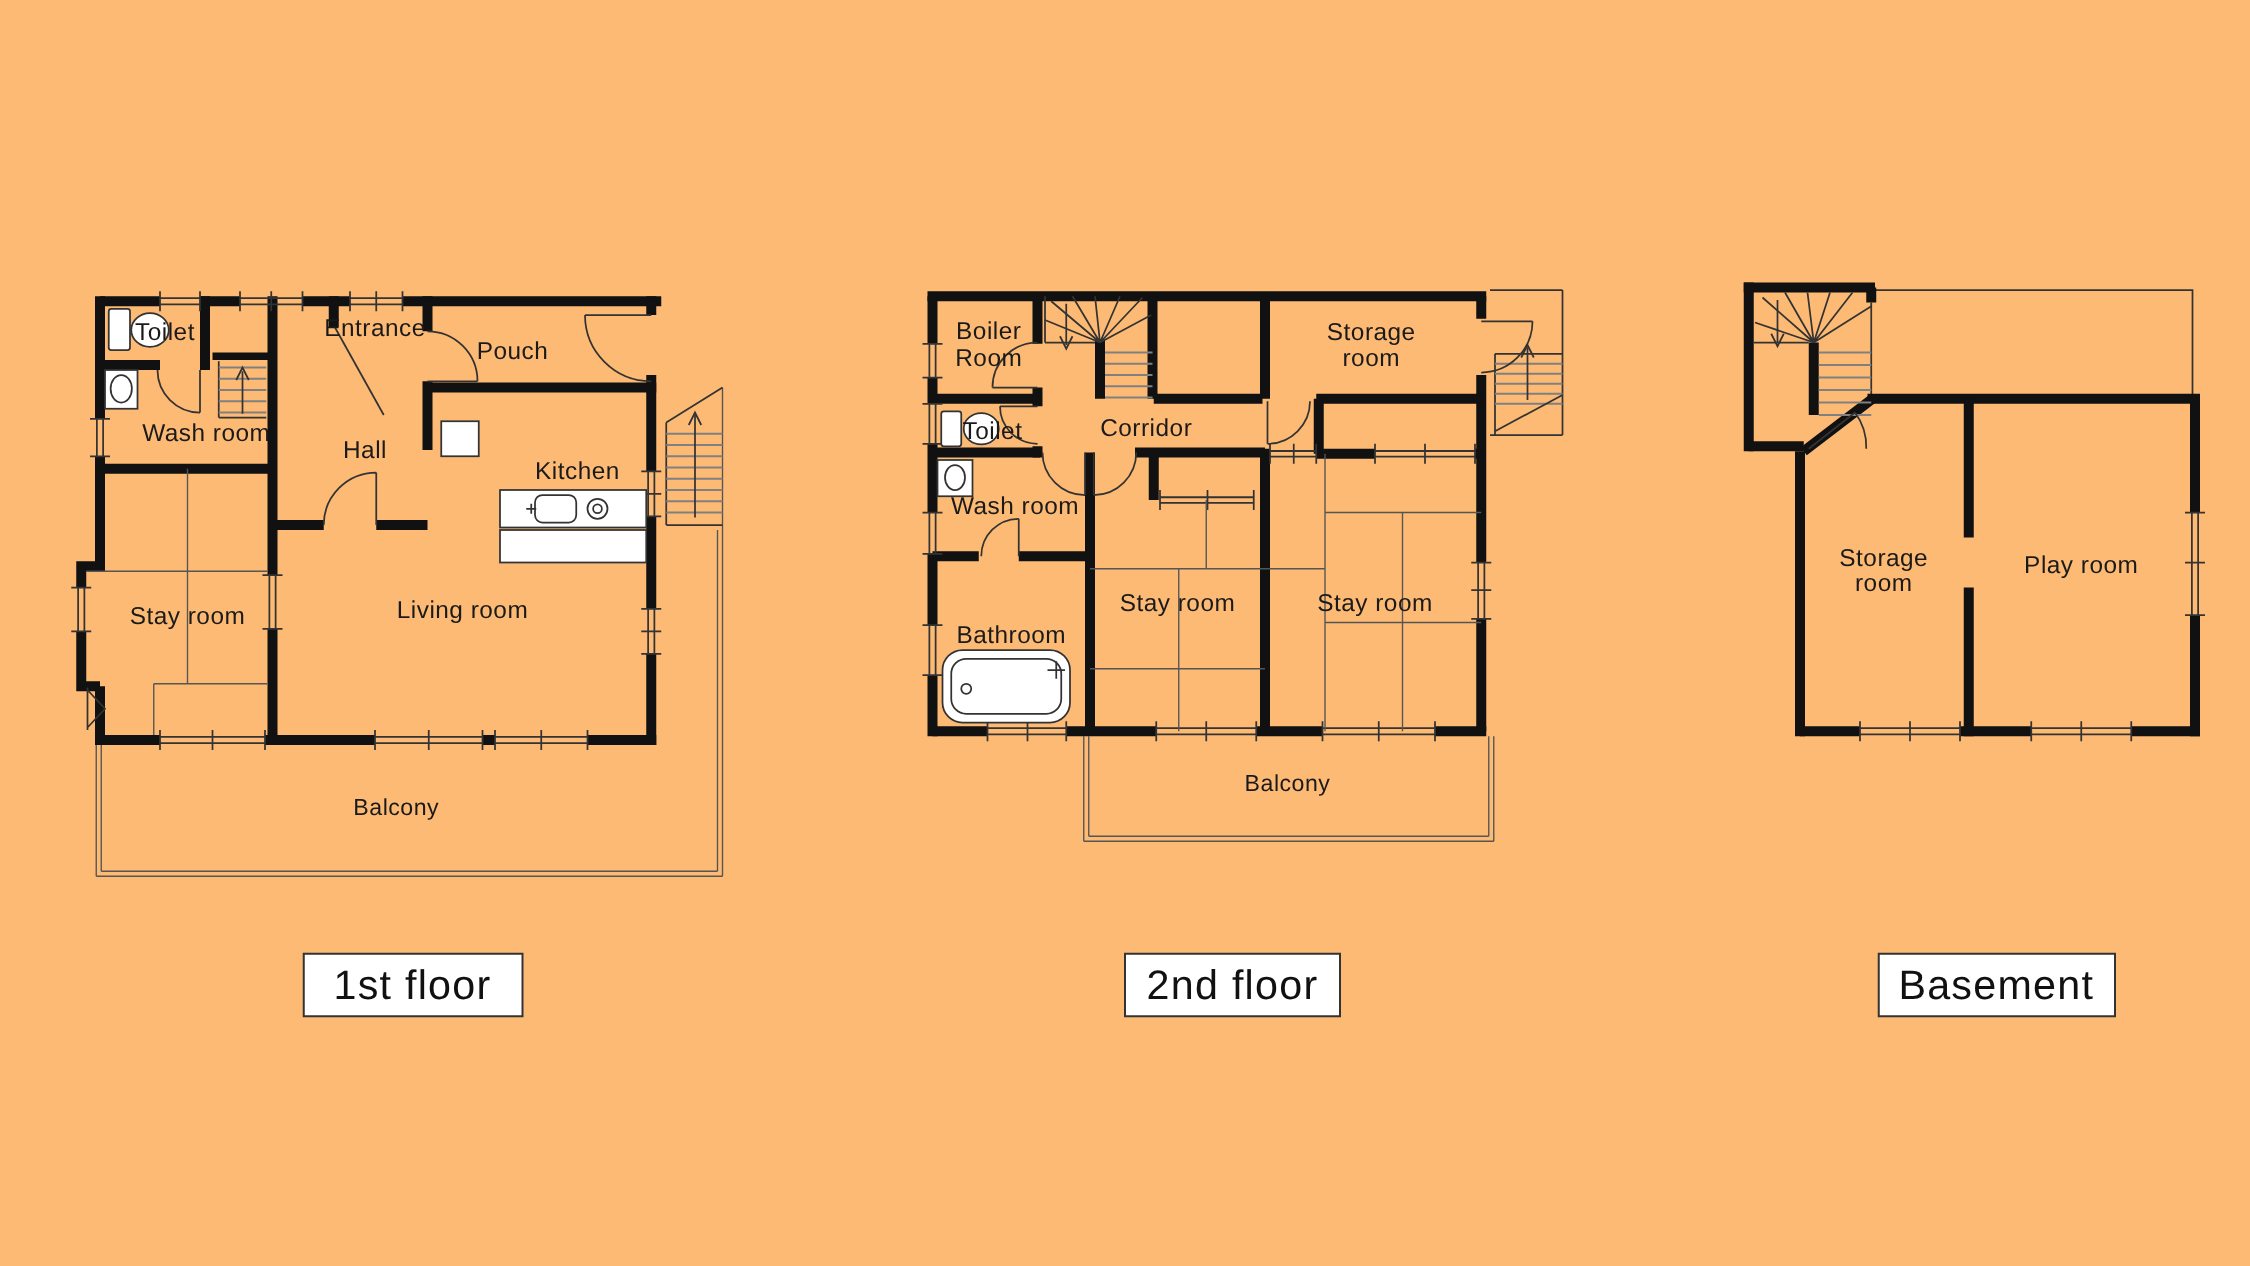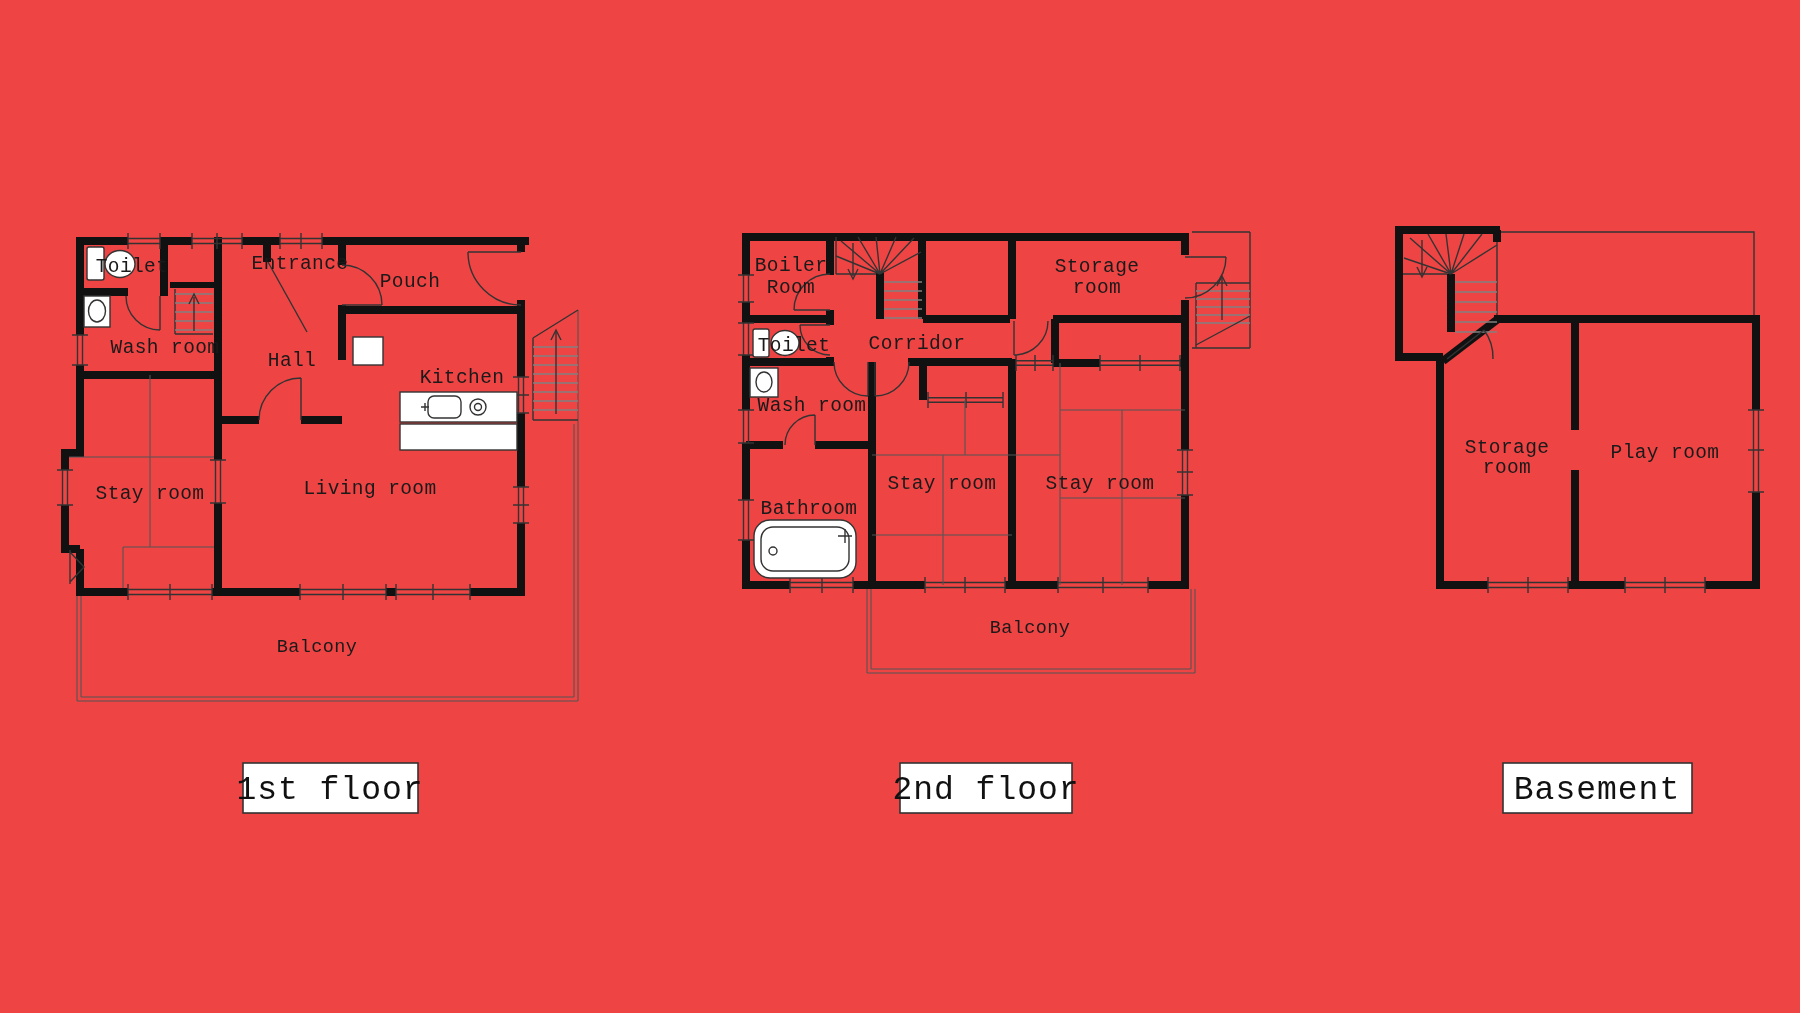--- a/index.html
+++ b/index.html
@@ -1,17 +1,17 @@
 <!DOCTYPE html>
 <html><head>
 <meta charset="utf-8">
 <style>
   html,body{margin:0;padding:0;background:#ffffff;}
-  .canvas{position:relative;width:1800px;height:1013px;background:#ef4444;overflow:hidden;
-          font-family:Liberation Mono, monospace;}
+  .canvas{position:relative;width:1800px;height:1013px;background:#fdba74;overflow:hidden;
+          font-family:Liberation Sans, sans-serif;}
   svg{position:absolute;left:0;top:0;}
   
   .w{stroke:#111;stroke-width:8;fill:none;stroke-linecap:butt;}
   .w6{stroke:#111;stroke-width:6;fill:none;}
   .t{stroke:#333;stroke-width:1.4;fill:none;}
   .t2{stroke:#555;stroke-width:1.1;fill:none;}
   .g{stroke:#808080;stroke-width:1.6;fill:none;}
   .f{fill:#ffffff;stroke:#333;stroke-width:1.4;}
   .lbl{fill:#1a1a1a;font-size:19.5px;letter-spacing:0.4px;text-anchor:middle;}
   .lbl-s{fill:#1a1a1a;font-size:18.5px;letter-spacing:0.4px;text-anchor:middle;}

